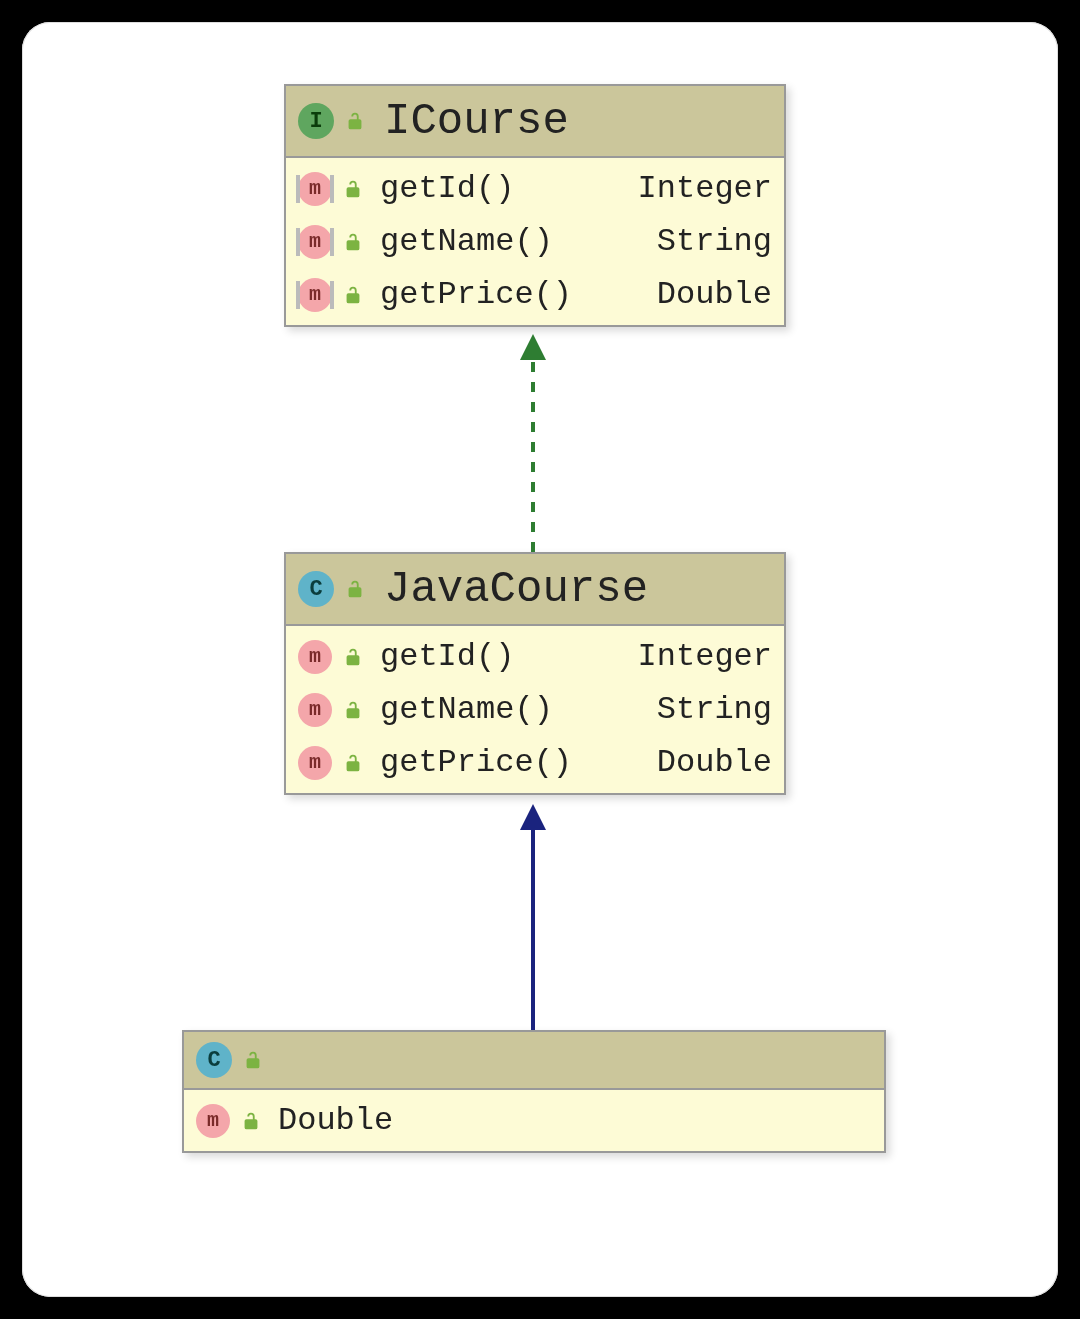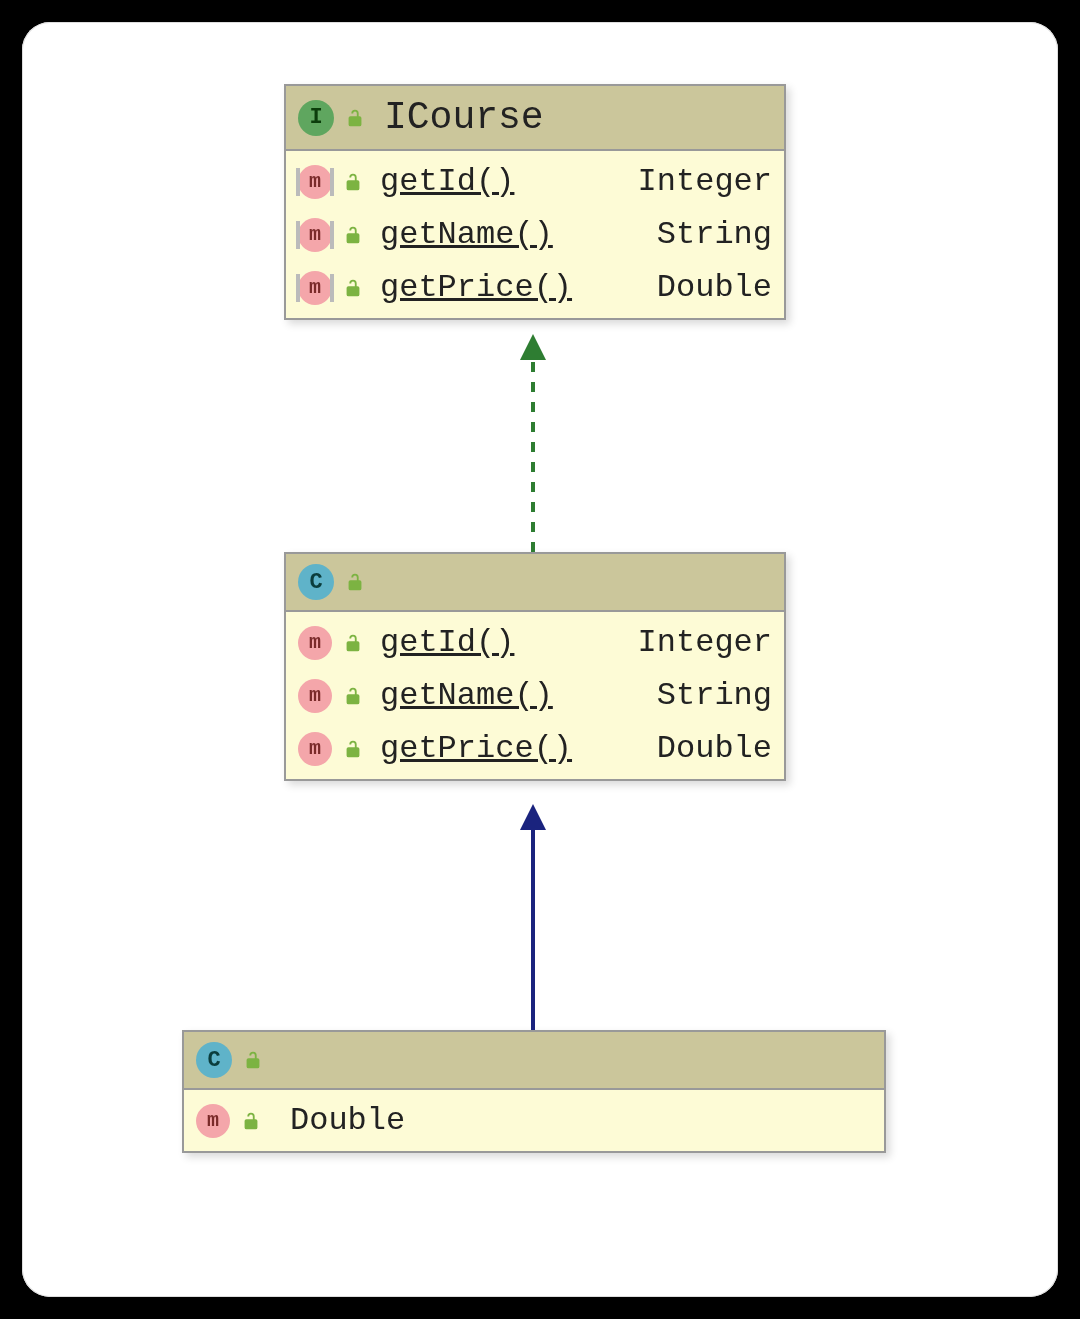--- a/index.html
+++ b/index.html
@@ -86,37 +86,36 @@
   .method-badge.abstract::after { right: -2px; }
   .lock {
     width: 22px;
     height: 22px;
     margin-left: 10px;
     flex-shrink: 0;
     position: relative;
   }
   .lock svg { display: block; }
   .title-text {
-    font-size: 38px;
+    font-size: 44px;
     margin-left: 18px;
     color: #222;
     white-space: nowrap;
   }
   .method-name {
     font-size: 32px;
     margin-left: 16px;
     color: #222;
     flex: 1;
     white-space: nowrap;
-    text-decoration: underline;
   }
   .ret-type {
     font-size: 32px;
     color: #222;
-    margin-left: 28px;
+    margin-left: 16px;
     white-space: nowrap;
   }
   .arrow-layer {
     position: absolute;
     left: 0; top: 0;
     width: 100%; height: 100%;
     pointer-events: none;
   }
 </style>
 </head>
@@ -169,20 +168,21 @@
   </div>
 
   <div class="uml-box" style="left:262px; top:530px; width:498px;">
     <div class="uml-header">
       <div class="type-badge class">C</div>
       <span class="lock">
           <svg viewBox="0 0 24 24" width="22" height="22">
             <path fill="#7cb342" d="M17 10h-1V7a4 4 0 0 0-8 0h2a2 2 0 1 1 4 0v3H7a2 2 0 0 0-2 2v7a2 2 0 0 0 2 2h10a2 2 0 0 0 2-2v-7a2 2 0 0 0-2-2z"></path>
           </svg>
         </span>
+      <span class="title-text">JavaCourse</span>
     </div>
     <div class="uml-body">
       <div class="uml-row">
         <div class="method-badge">m</div>
         <span class="lock">
             <svg viewBox="0 0 24 24" width="22" height="22">
               <path fill="#7cb342" d="M17 10h-1V7a4 4 0 0 0-8 0h2a2 2 0 1 1 4 0v3H7a2 2 0 0 0-2 2v7a2 2 0 0 0 2 2h10a2 2 0 0 0 2-2v-7a2 2 0 0 0-2-2z"></path>
             </svg>
           </span>
         <span class="method-name">getId()</span>

